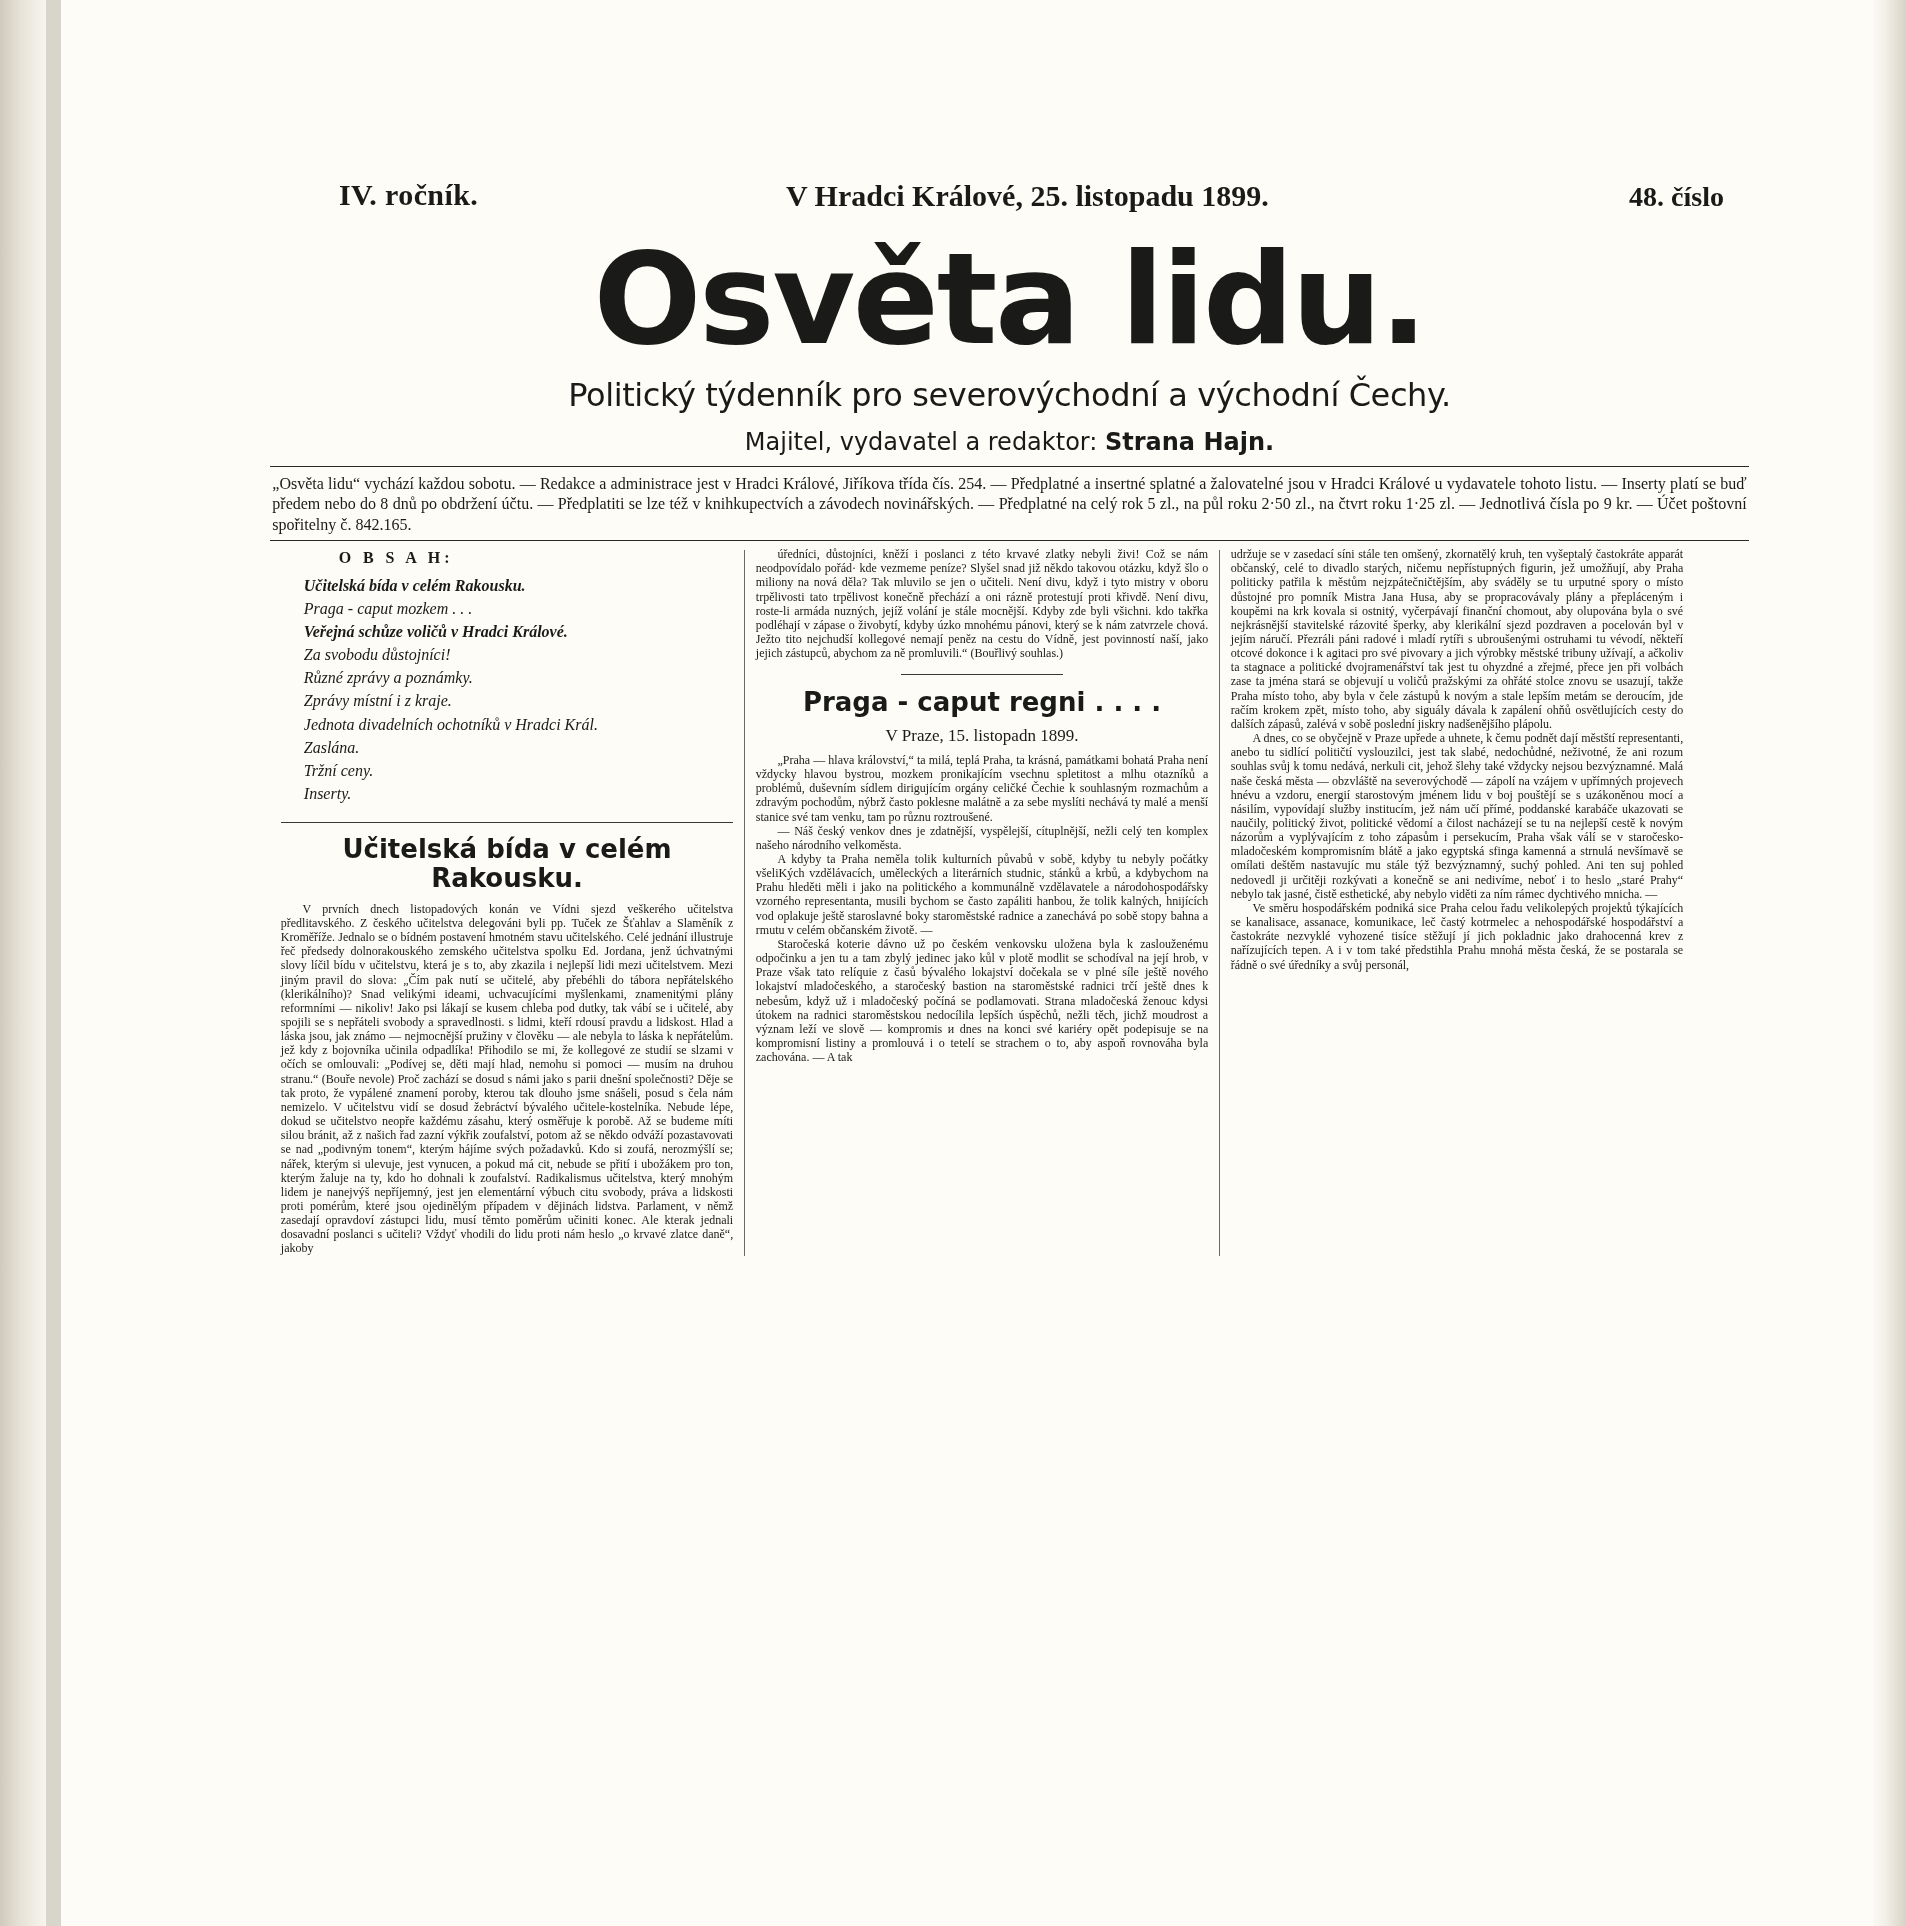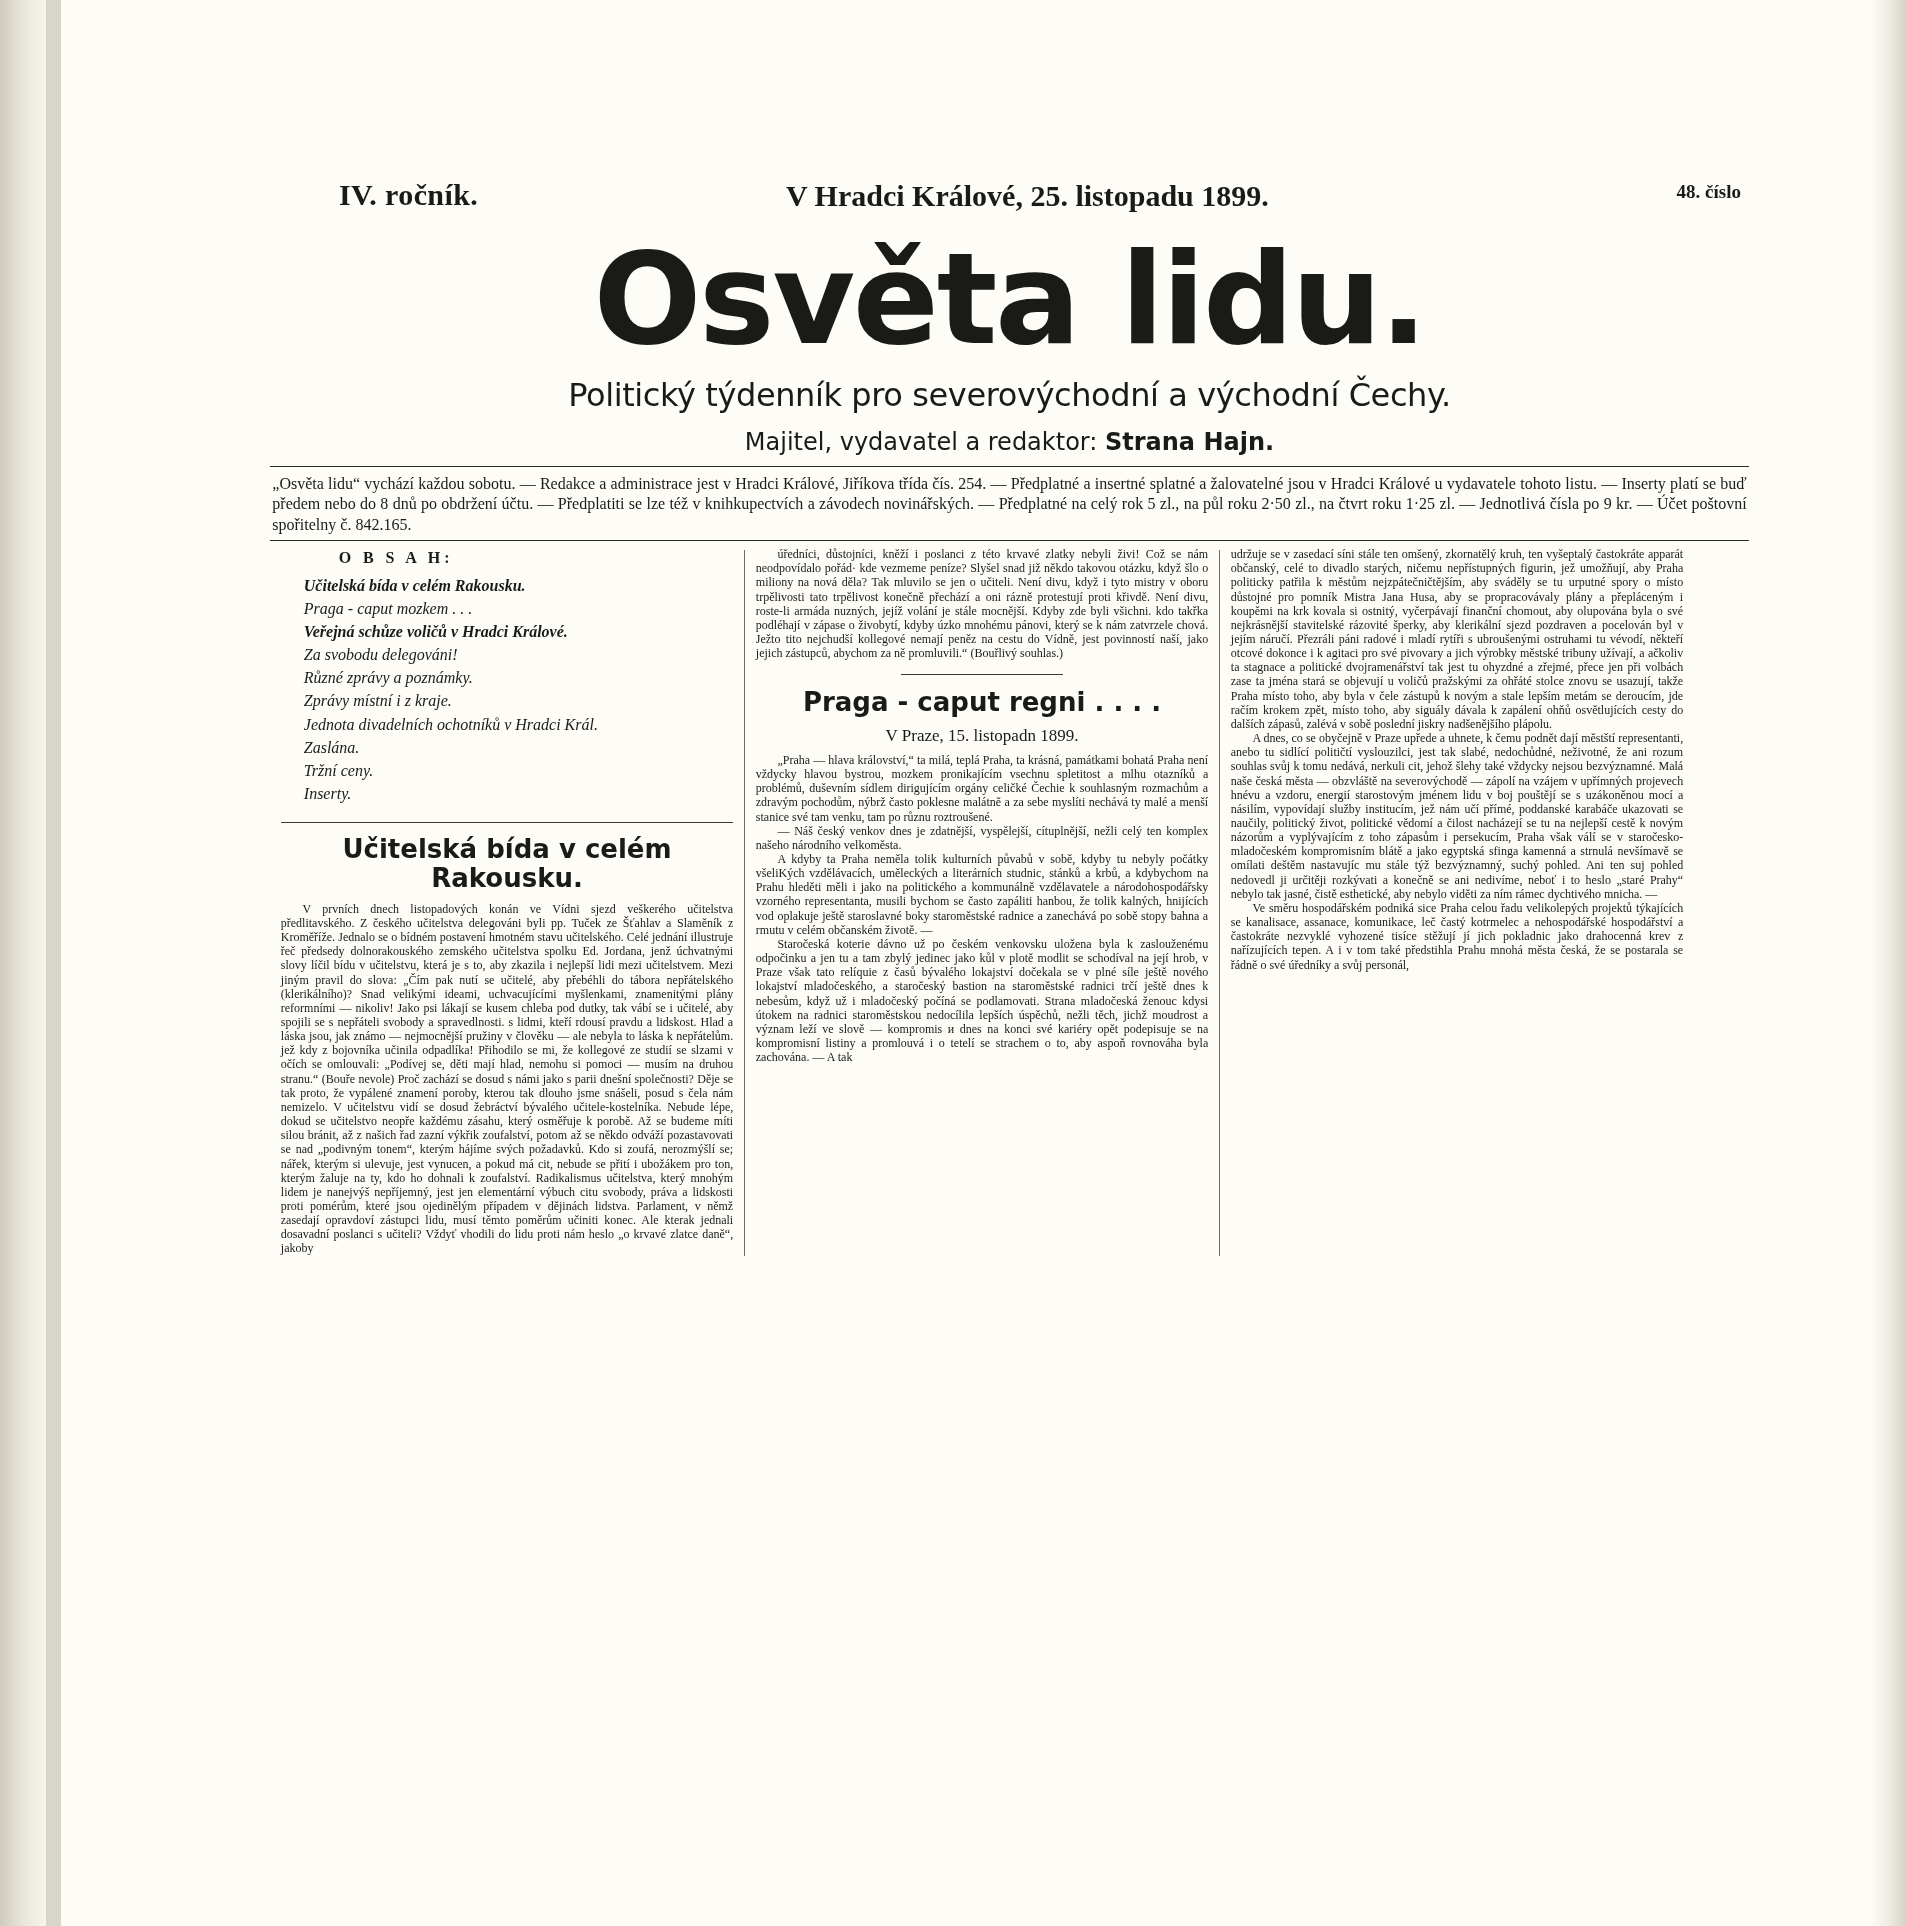--- a/index.html
+++ b/index.html
@@ -44,22 +44,22 @@
   .mast-year {
     position:absolute; left:69px; top:11.6px;
     font-family:"Liberation Serif", serif;
     font-weight:bold; font-size:30px; letter-spacing:0.4px;
   }
   .mast-place {
     position:absolute; left:516px; top:13px;
     font-weight:bold; font-size:30px; letter-spacing:0px;
   }
   .mast-issue {
-    position:absolute; right:8px; top:15.4px;
-    font-weight:bold; font-size:19px;
+    position:absolute; right:25px; top:15.4px;
+    font-weight:bold; font-size:28px;
   }
   .mast-title {
     text-align:center;
     font-family:"DejaVu Sans", sans-serif;
     font-weight:bold;
     font-size:127px;
     line-height:1.0;
     letter-spacing:-2.3px;
     margin-top:11.6px;
     margin-bottom:0;
@@ -181,21 +181,21 @@
 
     <div class="cols">
 
       <div class="col">
         <div class="toc">
           <div class="toc-title">O B S A H:</div>
           <ul>
             <li class="b">Učitelská bída v celém Rakousku.</li>
             <li>Praga - caput mozkem . . .</li>
             <li class="b">Veřejná schůze voličů v Hradci Králové.</li>
-            <li>Za svobodu delegováni!</li>
+            <li>Za svobodu důstojníci!</li>
             <li>Různé zprávy a poznámky.</li>
             <li>Zprávy místní i z kraje.</li>
             <li>Jednota divadelních ochotníků v Hradci Král.</li>
             <li>Zaslána.</li>
             <li>Tržní ceny.</li>
             <li>Inserty.</li>
           </ul>
         </div>
         <hr class="toc-rule">
 

